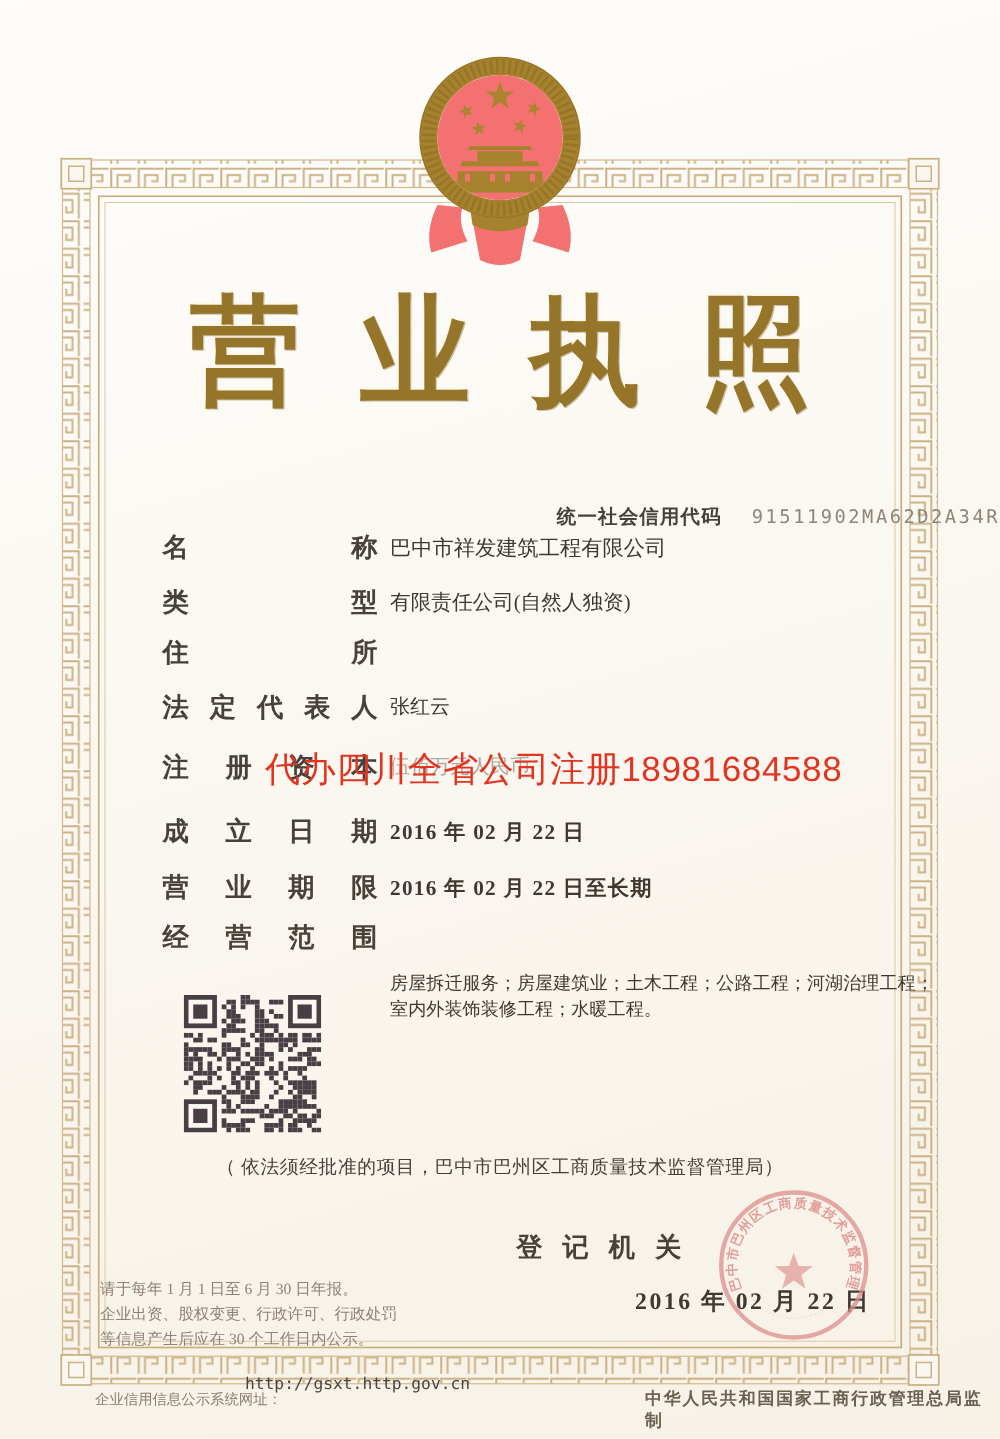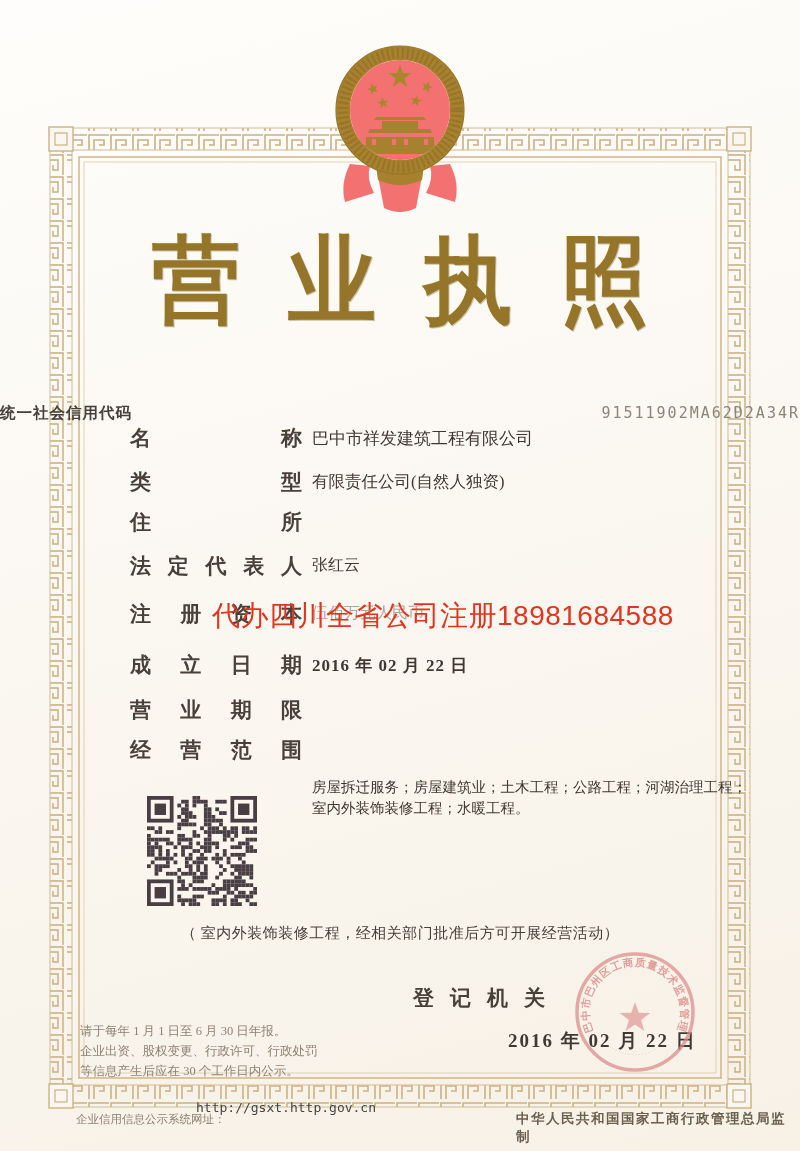--- a/index.html
+++ b/index.html
@@ -8,21 +8,21 @@
     background:linear-gradient(165deg,#fefdfb 0%,#fbf8f2 45%,#f7f1e6 100%);}
   .abs{position:absolute;}
   .frame-svg{left:0;top:0;pointer-events:none;}
 
   .title{left:0;right:0;top:222px;text-align:center;
     font-family:"Liberation Sans",sans-serif;font-weight:900;
     font-size:88px;letter-spacing:48px;margin-right:-48px;text-indent:48px;
     color:#95752a;text-shadow:1px 1px 0 rgba(120,90,25,.35), -1px -1px 1px rgba(255,240,200,.4);
     transform:scaleY(1.08);}
 
-  .credit-line{left:0;right:0;top:372px;display:flex;justify-content:space-between;align-items:baseline;gap:12px;}
+  .credit-line{left:0;right:0;top:372px;display:flex;justify-content:flex-end;align-items:baseline;gap:24px;}
   .credit-label{font-family:"Liberation Sans",sans-serif;font-weight:700;font-size:15.5px;color:#47413b;letter-spacing:1px;}
   .credit-code{font-family:"DejaVu Sans Mono",monospace;font-size:15px;color:#8d857a;letter-spacing:2px;margin-top:32px;}
 
   .row{position:absolute;left:130px;display:flex;align-items:flex-start;}
   .field-label{width:172px;display:flex;justify-content:space-between;
     font-weight:700;font-size:21px;color:#48413a;flex:none;
     font-family:"Liberation Serif",serif;}
   .field-value{margin-left:10px;color:#3e3831;font-size:17px;padding-top:3px;}
   .r0{top:424px;} .r1{top:468px;} .r2{top:508px;} .r3{top:552px;}
   .r4{top:600px;} .r5{top:651px;} .r6{top:696px;} .r7{top:736px;}
@@ -186,20 +186,21 @@
       </div>
     <div class="field-value">2016 年 02 月 22 日</div>
   </div>
   <div class="row r6">
     <div class="field-label js-justify">
         <span>营</span>
         <span>业</span>
         <span>期</span>
         <span>限</span>
       </div>
+    <div class="field-value">2016 年 02 月 22 日至长期</div>
   </div>
   <div class="row r7">
     <div class="field-label js-justify">
         <span>经</span>
         <span>营</span>
         <span>范</span>
         <span>围</span>
       </div>
     <div class="field-value">房屋拆迁服务；房屋建筑业；土木工程；公路工程；河湖治理工程；室内外装饰装修工程；水暖工程。</div>
   </div>
@@ -533,21 +534,21 @@
       <rect x="3.793103448275862" y="3.793103448275862" width="18.96551724137931" height="18.96551724137931" fill="#faf7f0"></rect>
       <rect x="7.586206896551724" y="7.586206896551724" width="11.379310344827587" height="11.379310344827587" fill="#483e44"></rect>
       <rect x="83.44827586206897" y="0" width="26.551724137931036" height="26.551724137931036" fill="#483e44"></rect>
       <rect x="87.24137931034483" y="3.793103448275862" width="18.96551724137931" height="18.96551724137931" fill="#faf7f0"></rect>
       <rect x="91.0344827586207" y="7.586206896551724" width="11.379310344827587" height="11.379310344827587" fill="#483e44"></rect>
       <rect x="0" y="83.44827586206897" width="26.551724137931036" height="26.551724137931036" fill="#483e44"></rect>
       <rect x="3.793103448275862" y="87.24137931034483" width="18.96551724137931" height="18.96551724137931" fill="#faf7f0"></rect>
       <rect x="7.586206896551724" y="91.0344827586207" width="11.379310344827587" height="11.379310344827587" fill="#483e44"></rect>
     </svg>
 
-  <div class="abs note">（ 室内外装饰装修工程，经相关部门批准后方可开展经营活动）</div>
+  <div class="abs note">（ 依法须经批准的项目，巴中市巴州区工商质量技术监督管理局）</div>
 
   <div class="abs registry-label js-justify">
       <span>登</span>
       <span>记</span>
       <span>机</span>
       <span>关</span>
     </div>
   <div class="abs registry-date">2016 年 02 月 22 日</div>
 
   <svg class="abs seal-svg" width="150" height="150" aria-hidden="true">

